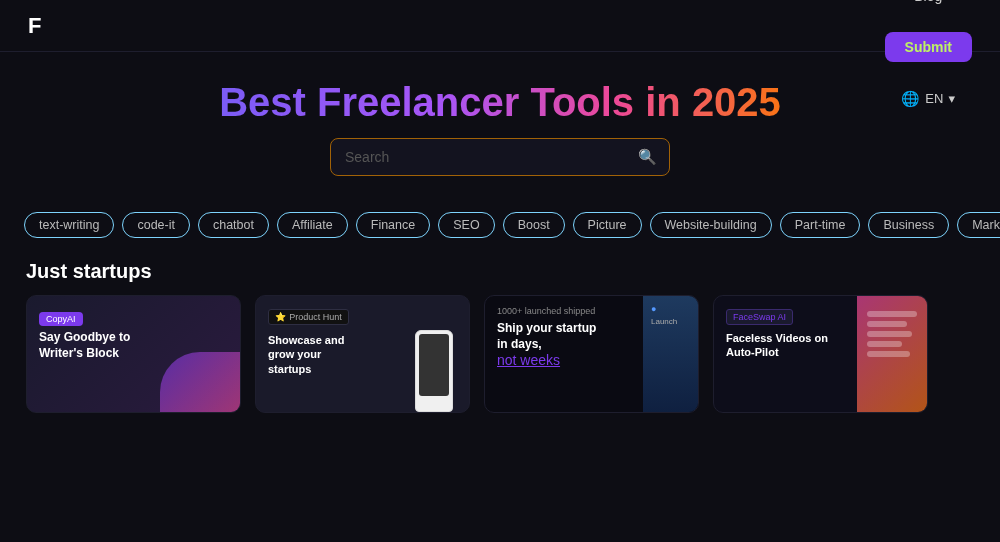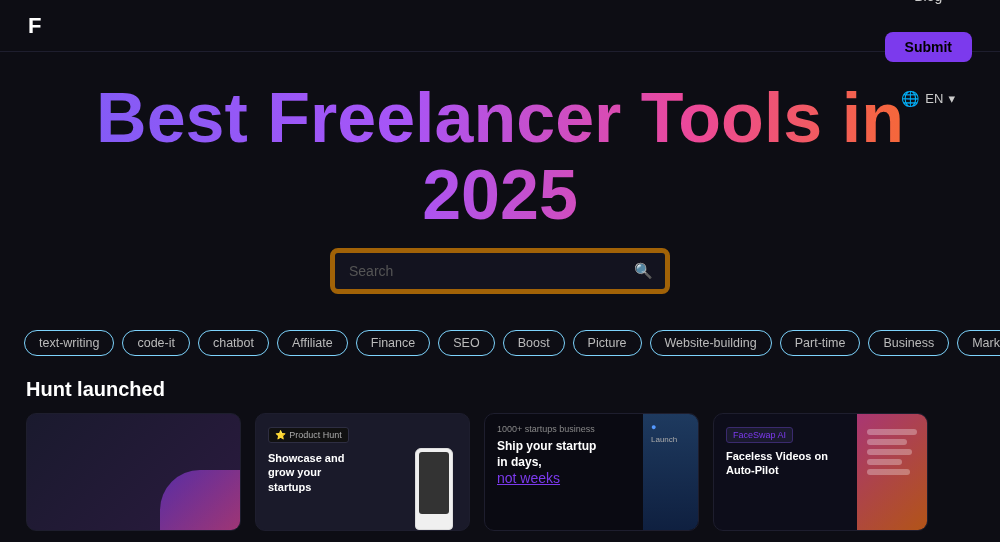--- a/index.html
+++ b/index.html
@@ -35,21 +35,21 @@
       flex-direction: column;
     }
     .nav-link {
       color: #ccc;
       font-size: 14px;
       cursor: pointer;
       text-decoration: none;
     }
     .nav-submit {
       background: #7c3aed;
-      color: #000000;
+      color: #bef264;
       border: none;
       padding: 7px 20px;
       border-radius: 8px;
       font-size: 14px;
       font-weight: 600;
       cursor: pointer;
     }
     .nav-lang {
       display: flex;
       align-items: center;
@@ -81,42 +81,42 @@
       color: #ccc;
       margin-bottom: 22px;
       background: rgba(255,255,255,0.03);
     }
     .x-logo {
       font-weight: 800;
       color: #fff;
       font-size: 14px;
     }
     .hero-title {
-      font-size: 70px;
+      font-size: 40px;
       font-weight: 800;
       line-height: 1.1;
       margin-bottom: 14px;
       background: linear-gradient(90deg, #7b5cf5 0%, #a855f7 40%, #ec4899 70%, #f97316 100%);
       -webkit-background-clip: text;
       -webkit-text-fill-color: transparent;
       background-clip: text;
     }
     .hero-subtitle {
       font-size: 15px;
       color: #9a9ab0;
       max-width: 520px;
       line-height: 1.6;
       margin-bottom: 28px;
     }
 
     
     .search-wrap {
       display: flex;
       align-items: center;
-      border: 5px solid #a16207;
+      border: 1px solid #a16207;
       border-radius: 8px;
       overflow: hidden;
       width: 340px;
       background: #13131f;
       margin-bottom: 20px;
     }
     .search-input {
       flex: 1;
       background: transparent;
       border: none;
@@ -361,47 +361,51 @@
   <span class="tag">SEO</span>
   <span class="tag">Boost</span>
   <span class="tag">Picture</span>
   <span class="tag">Website-building</span>
   <span class="tag">Part-time</span>
   <span class="tag">Business</span>
   <span class="tag">Marketing</span>
 
 </div>
 
-<div class="section-title">Hunt launched</div>
+<div class="section-title">Just startups</div>
 
 <div class="cards-row">
 
   <div class="card card-1">
     <div class="card-1-inner">
+      <div>
+        <div class="card-1-badge">CopyAI</div>
+        <div class="card-1-title">Say Goodbye to<br>Writer's Block</div>
+      </div>
       <div style="height:20px;"></div>
     </div>
     <div class="card-1-accent"></div>
   </div>
 
   <div class="card card-2">
     <div class="card-2-inner">
       <div class="card-2-badge">
         <span>⭐</span>
           <span>Product Hunt</span>
       </div>
       <div class="card-2-title">Showcase and<br>grow your<br>startups</div>
     </div>
     <div class="card-2-phone">
       <div class="card-2-phone-screen"></div>
     </div>
   </div>
 
   <div class="card card-3">
     <div class="card-3-inner">
-      <div class="card-3-label">1000+ startups business</div>
+      <div class="card-3-label">1000+ launched shipped</div>
       <div class="card-3-title">Ship your startup<br>in days,</div>
       <div class="card-3-sub">not weeks</div>
     </div>
     <div class="card-3-accent">
       <div style="padding:8px;">
         <div style="font-size:9px;color:#5599ff;margin-bottom:3px;">●</div>
         <div style="font-size:8px;color:#aaa;">Launch</div>
       </div>
     </div>
   </div>

